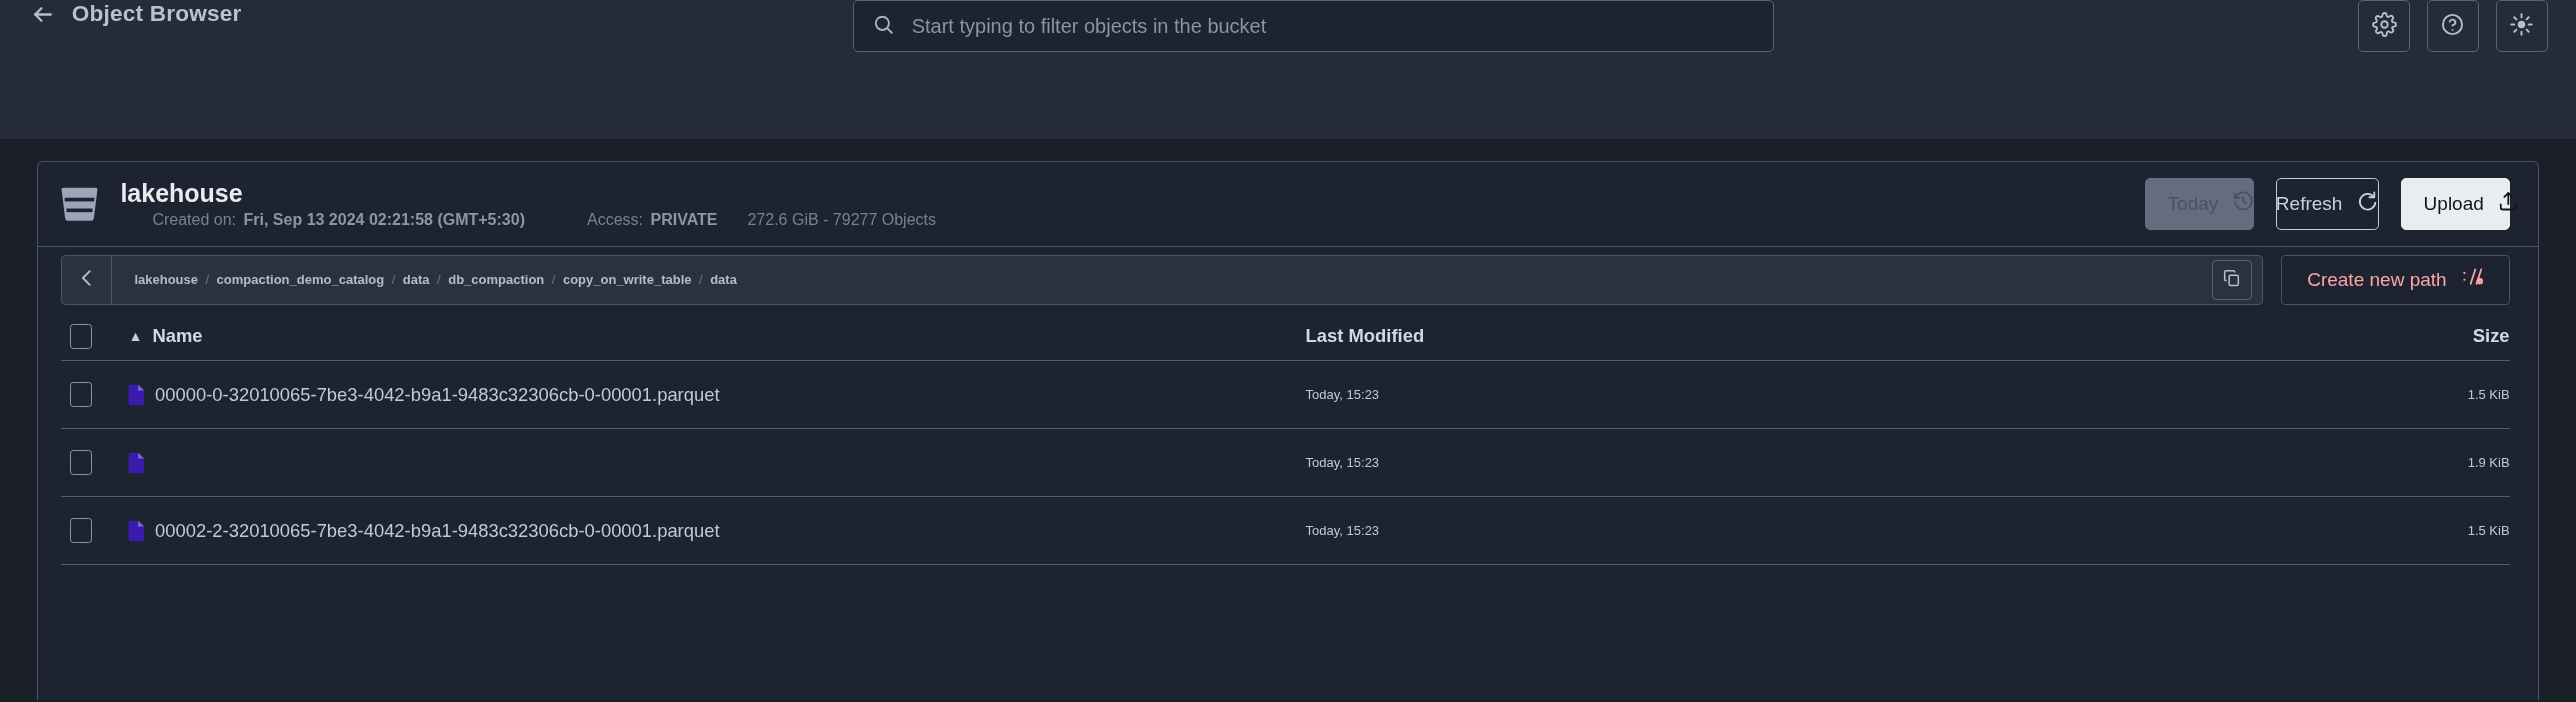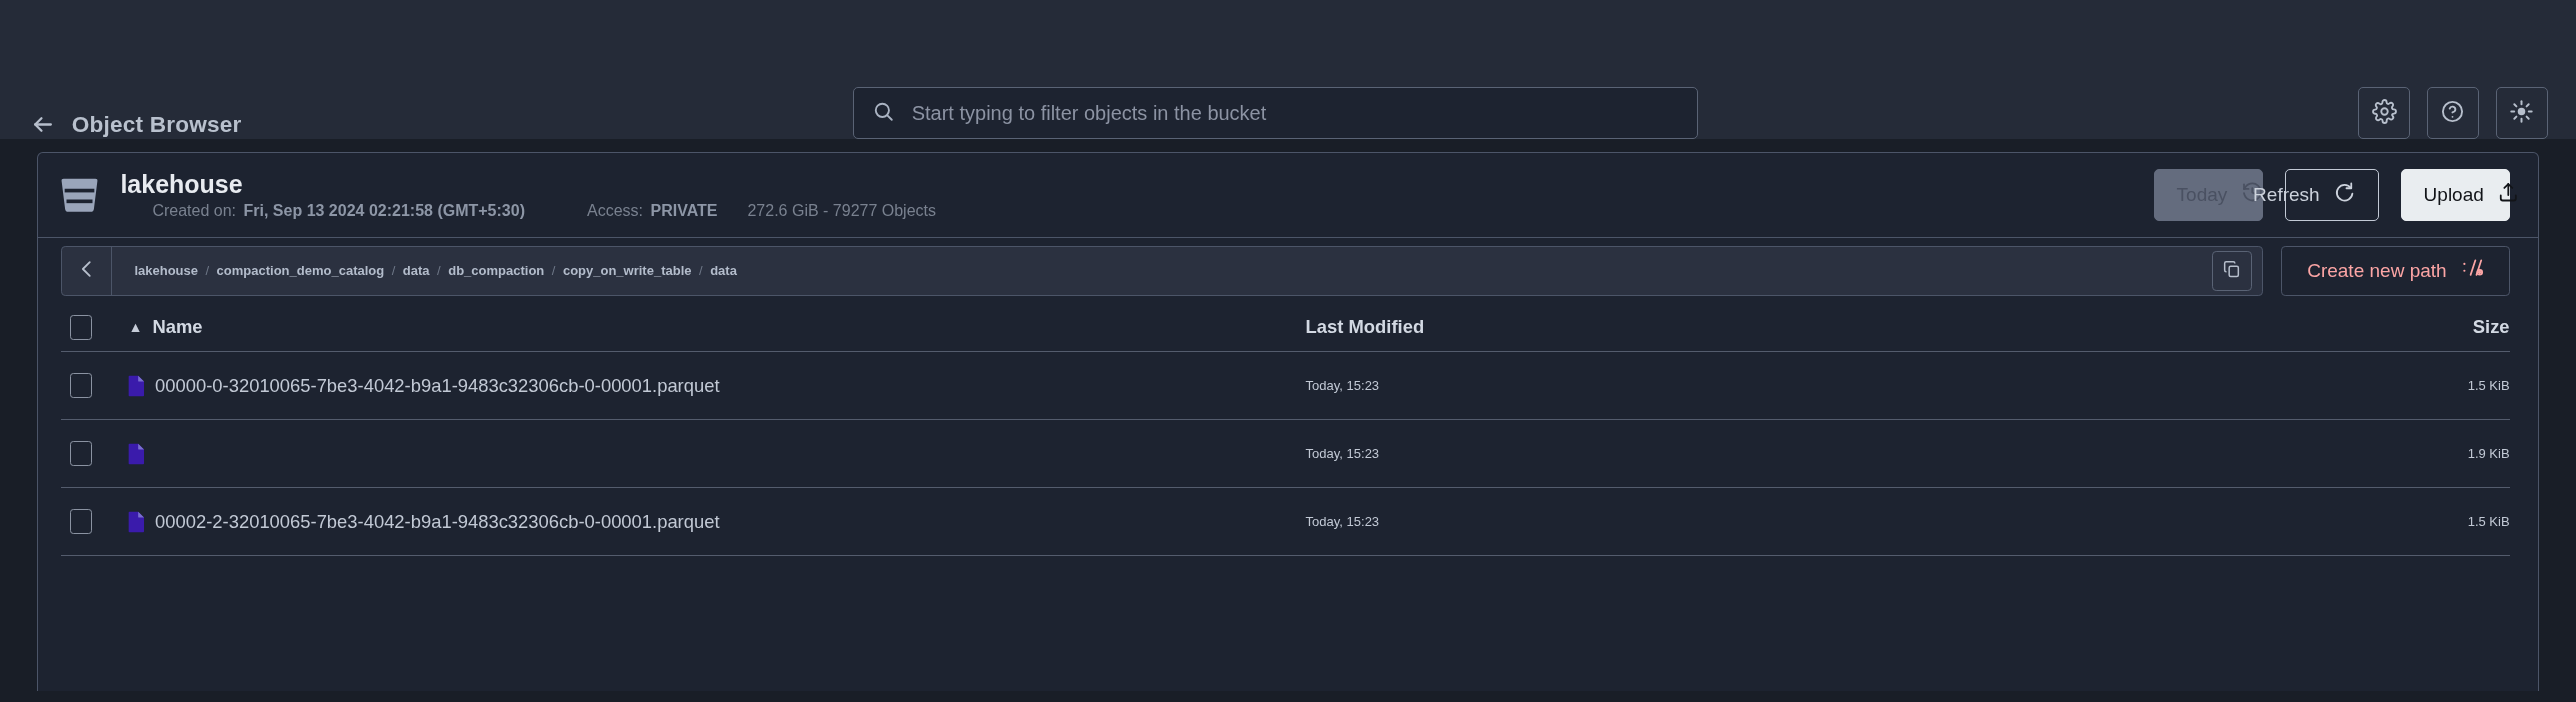--- a/index.html
+++ b/index.html
@@ -8,21 +8,21 @@
     background: #191e27;
     font-family: "Liberation Sans", sans-serif;
     overflow: hidden;
   }
 
   
   .topbar {
     height: 139px;
     background: #252b38;
     display: flex;
-    align-items: flex-end;
+    align-items: flex-start;
     position: relative;
   }
   .topbar-left {
     display: flex;
     align-items: center;
     gap: 15px;
     padding-left: 28.4px;
     width: 853px;
     flex: none;
   }
@@ -33,21 +33,21 @@
   }
   .back-arrow svg { width: 25px; height: 25px; }
   .page-title {
     font-size: 22.6px;
     font-weight: bold;
     color: #b9c1ce;
     letter-spacing: 0.2px;
   }
 
   .search-wrap {
-    width: 845px;
+    width: 921px;
     flex: none;
   }
   .search-box {
     height: 52px;
     border: 0.8px solid #5a6375;
     border-radius: 5px;
     background: #1d2330;
     display: flex;
     align-items: center;
     gap: 16.7px;
@@ -74,21 +74,21 @@
     display: flex; align-items: center; justify-content: center;
     color: #b7bfcc;
     cursor: pointer;
   }
   .icon-btn svg { width: 25px; height: 25px; }
 
   
   .body-area {
     height: 564px;
     background: #191e27;
-    padding: 13px 37px 0 37px;
+    padding: 22px 37px 0 37px;
   }
   .panel {
     border: 0.8px solid #4c5568;
     border-bottom: none;
     border-radius: 5.9px 5.9px 0 0;
     background: #1d2330;
     height: 539px;
     overflow: hidden;
   }
 
@@ -150,22 +150,22 @@
     color: #4a5162;
     border: 0.8px solid #646c7e;
     width: 109px;
     justify-content: space-between;
     cursor: default;
   }
   .btn-refresh {
     background: #1d2330;
     color: #ccd2dc;
     border: 0.8px solid #c3cad6;
-    width: 94px;
-    justify-content: flex-end;
+    width: 103px;
+    justify-content: center;
   }
   .btn-upload {
     background: #e9edf0;
     color: #121418;
     border: 0.8px solid #e9edf0;
     width: 109px;
     justify-content: space-between;
     font-weight: normal;
   }
 

